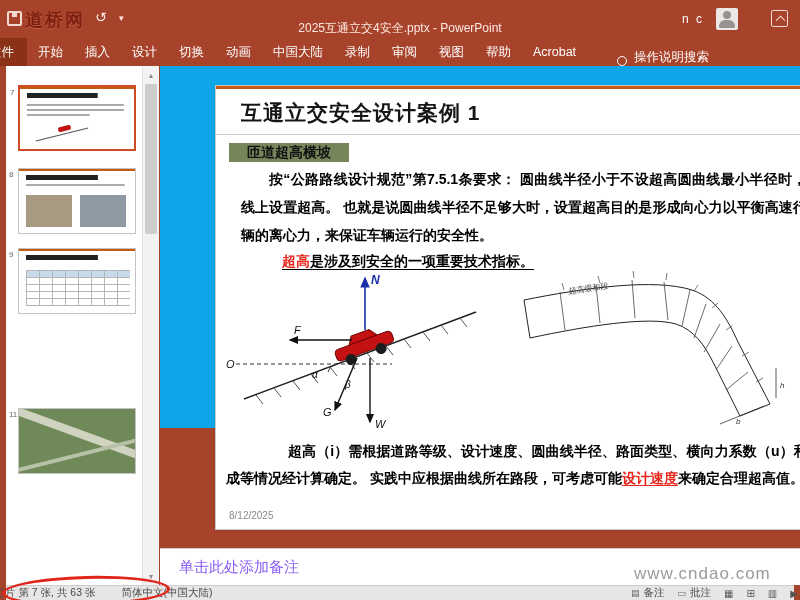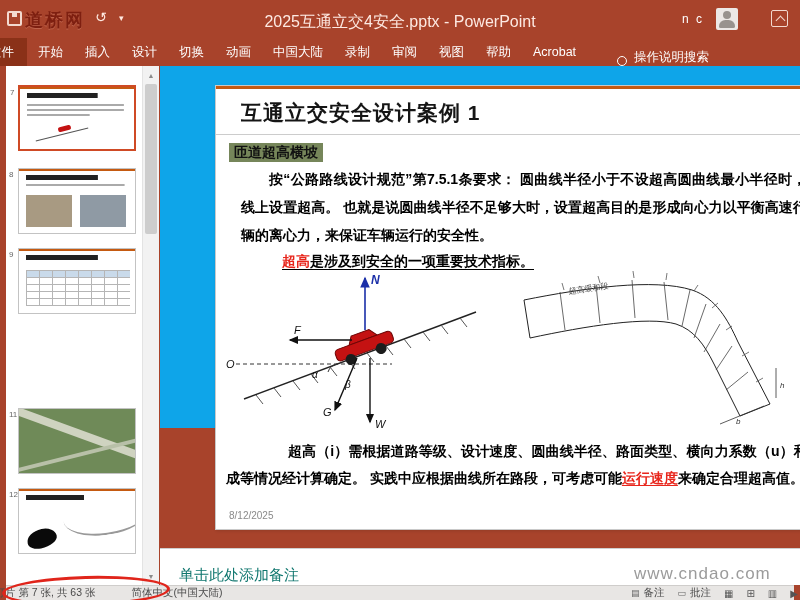--- a/index.html
+++ b/index.html
@@ -6,21 +6,21 @@
   html,body{width:800px;height:600px}
   body{position:relative;overflow:hidden;background:#A8432B;font-family:"Liberation Sans","DejaVu Sans",sans-serif}
 
   
   .titlebar{position:absolute;top:0;left:0;width:800px;height:38px;background:#A8432B;color:#fff}
   .save-icon{position:absolute;left:7px;top:11px;width:15px;height:15px;border:2px solid #f3d9cf;border-radius:2px}
   .save-icon::before{content:"";position:absolute;left:3px;top:0;width:5px;height:4px;background:#f3d9cf}
   .logo{position:absolute;left:25px;top:8px;font-size:18px;font-weight:bold;color:#7E1F10;letter-spacing:2px;text-shadow:0 1px 0 rgba(255,190,170,.25)}
   .undo-icon{position:absolute;left:95px;top:9px;font-size:14px;color:#ffe9e1}
   .qat-dd{position:absolute;left:119px;top:13px;font-size:9px;color:#ffe9e1}
-  .tb-title{position:absolute;left:0;right:0;top:12px;text-align:center;font-size:16px;color:#fde9e2}
+  .tb-title{position:absolute;left:0;right:0;top:20px;text-align:center;font-size:12px;color:#fde9e2}
   .tb-user{position:absolute;right:96px;top:12px;font-size:12px;letter-spacing:2px}
   .avatar{position:absolute;right:62px;top:8px;width:22px;height:22px;background:#ece8e6;border-radius:2px}
   .avatar::before{content:"";position:absolute;top:3px;left:7px;width:8px;height:8px;border-radius:50%;background:#98928e}
   .avatar::after{content:"";position:absolute;bottom:2px;left:3px;width:16px;height:8px;border-radius:8px 8px 2px 2px;background:#98928e}
   .ribbon-opts{position:absolute;right:12px;top:10px;width:17px;height:17px;border:1.5px solid #f3d9cf;border-radius:2px}
   .ribbon-opts::before{content:"";position:absolute;left:4.5px;top:6px;width:6px;height:6px;border-left:1.5px solid #f3d9cf;border-top:1.5px solid #f3d9cf;transform:rotate(45deg)}
 
   
   .ribbon{position:absolute;top:38px;left:0;width:800px;height:28px;background:#A8432B;display:flex;align-items:stretch;color:#fff;font-size:12.5px;white-space:nowrap}
   .file-tab{margin-left:-24px;background:#8A3118;padding:0 13px;display:flex;align-items:center}
@@ -61,37 +61,37 @@
   .sb-btn{position:absolute;left:0;width:16px;height:16px;color:#8a8a8a;font-size:7px;display:flex;align-items:center;justify-content:center}
   .sb-up{top:1px}.sb-down{bottom:1px}
   .sb-thumb{position:absolute;left:2px;top:18px;width:12px;height:150px;background:#cdcdcd;border-radius:2px}
 
   
   .canvas{position:absolute;top:66px;left:160px;width:640px;height:362px;background:#0ea5e9}
   .slide{position:absolute;top:19px;left:55px;width:648px;height:445px;background:#fff;border:1px solid #c9c9c9;box-shadow:1px 1px 3px rgba(0,0,0,.12)}
   .slide-topline{position:absolute;top:0;left:0;right:0;height:3px;background:#C55A11}
   .slide-title{position:absolute;top:13px;left:25px;font-size:21px;font-weight:bold;color:#151515;letter-spacing:1px}
   .title-rule{position:absolute;top:48px;left:0;right:0;border-top:1px solid #cccccc}
-  .heading{position:absolute;top:57px;left:13px;background:#76865A;color:#111;font-weight:bold;font-size:14px;line-height:19px;padding:0 5px}
+  .heading{position:absolute;top:57px;left:13px;background:#76865A;color:#111;font-weight:bold;font-size:14px;line-height:19px;padding:0 18px}
   .para1{position:absolute;top:79px;left:25px;width:594px;font-size:14px;font-weight:bold;color:#000;line-height:28px;text-indent:2em;text-align:justify}
   .emphasis{position:absolute;top:167px;left:66px;font-size:14px;font-weight:bold;color:#000;text-decoration:underline;text-underline-offset:3px}
   .red{color:#E8261C}
   .diagram{position:absolute;top:178px;left:8px;width:628px;height:172px}
   .para2{position:absolute;top:352px;left:10px;width:624px;font-size:14px;font-weight:bold;color:#000;line-height:27px;text-indent:62px;text-align:justify;z-index:2}
   .para2 .red{text-decoration:underline;text-underline-offset:2px}
   .slide-date{position:absolute;top:424px;left:13px;font-size:10px;color:#8a8a8a}
 
   
   .notes{position:absolute;top:548px;left:160px;width:640px;height:37px;background:#fff;border-top:1px solid #cfcfcf}
-  .notes-text{position:absolute;top:17px;left:19px;font-size:15px;color:#0f766e}
+  .notes-text{position:absolute;top:9px;left:19px;font-size:15px;color:#8b5cf6}
 
   
   .statusbar{position:absolute;top:585px;left:6px;width:788px;height:15px;background:#E8E6E4;border-top:1px solid #cfcdcb;font-size:10.5px;color:#4a4a4a;display:flex;align-items:center;white-space:nowrap}
   .sb-slideinfo{margin-left:-22px}
-  .sb-lang{margin-left:36px}
+  .sb-lang{margin-left:26px}
   .sb-right{margin-left:auto;display:flex;align-items:center;gap:13px;margin-right:-4px}
   .sb-item{display:flex;align-items:center;gap:4px}
   .sb-ic{font-size:9px;color:#666}
   .view-ic{font-size:10px;color:#555}
 
   
   .watermark{position:absolute;left:634px;top:564px;font-size:17px;color:#9b9b9b;letter-spacing:1px;z-index:40}
   .annotation-ellipse{position:absolute;left:2px;top:576px;width:168px;height:30px;border:3px solid #E0251B;border-radius:50%;transform:rotate(-1.5deg);pointer-events:none;z-index:50}
 </style>
 </head>
@@ -136,24 +136,20 @@
     <span class="thumb-num">8</span>
     <div class="tmini t2"></div>
   </div>
   <div class="thumb" style="top:182px">
     <span class="thumb-num">9</span>
     <div class="tmini t3"></div>
   </div>
   <div class="thumb" style="top:342px">
     <span class="thumb-num">11</span>
     <div class="tmini t5"></div>
-  </div>
-  <div class="thumb" style="top:422px">
-    <span class="thumb-num">12</span>
-    <div class="tmini t6"></div>
   </div>
 </div>
 
 <div class="vscroll">
   <span class="sb-btn sb-up">▲</span>
   <div class="sb-thumb"></div>
   <span class="sb-btn sb-down">▼</span>
 </div>
 
 <div class="canvas">
@@ -208,21 +204,21 @@
         <path d="M336,28 L341,66 M372,21 L376,59 M408,16 L411,54 M440,18 L444,56 M466,26 L458,62 M482,40 L470,74 M496,60 L480,88 M508,82 L492,106 M524,108 L502,126" stroke="#444" stroke-width="0.8"></path>
         <path d="M340,26 l-2,-7 M376,19 l-2,-7 M410,14 l-1,-7 M442,16 l1,-7 M470,27 l4,-6 M488,44 l6,-5 M502,66 l6,-4 M518,92 l7,-4 M532,118 l7,-4" stroke="#555" stroke-width="0.8"></path>
         <path d="M496,160 L540,142 M552,104 L552,134" stroke="#333" stroke-width="0.8"></path>
         <text x="345" y="30" transform="rotate(-8 345 30)" font-size="8" fill="#444" stroke="none">超高缓和段</text>
         <text x="512" y="160" font-size="8" font-style="italic" fill="#333" stroke="none">b</text>
         <text x="556" y="124" font-size="8" font-style="italic" fill="#333" stroke="none">h</text>
       </g>
     </svg>
 
     <div class="para2">
-      <span>超高（i）需根据道路等级、设计速度、圆曲线半径、路面类型、横向力系数（u）和车辆组成等情况经计算确定。 实践中应根据曲线所在路段，可考虑可能</span><span class="red">运行速度</span><span>来确定合理超高值。</span>
+      <span>超高（i）需根据道路等级、设计速度、圆曲线半径、路面类型、横向力系数（u）和车辆组成等情况经计算确定。 实践中应根据曲线所在路段，可考虑可能</span><span class="red">设计速度</span><span>来确定合理超高值。</span>
     </div>
     <div class="slide-date">8/12/2025</div>
   </div>
 </div>
 
 <div class="notes">
   <div class="notes-text">单击此处添加备注</div>
 </div>
 
 <div class="watermark">www.cndao.com</div>

